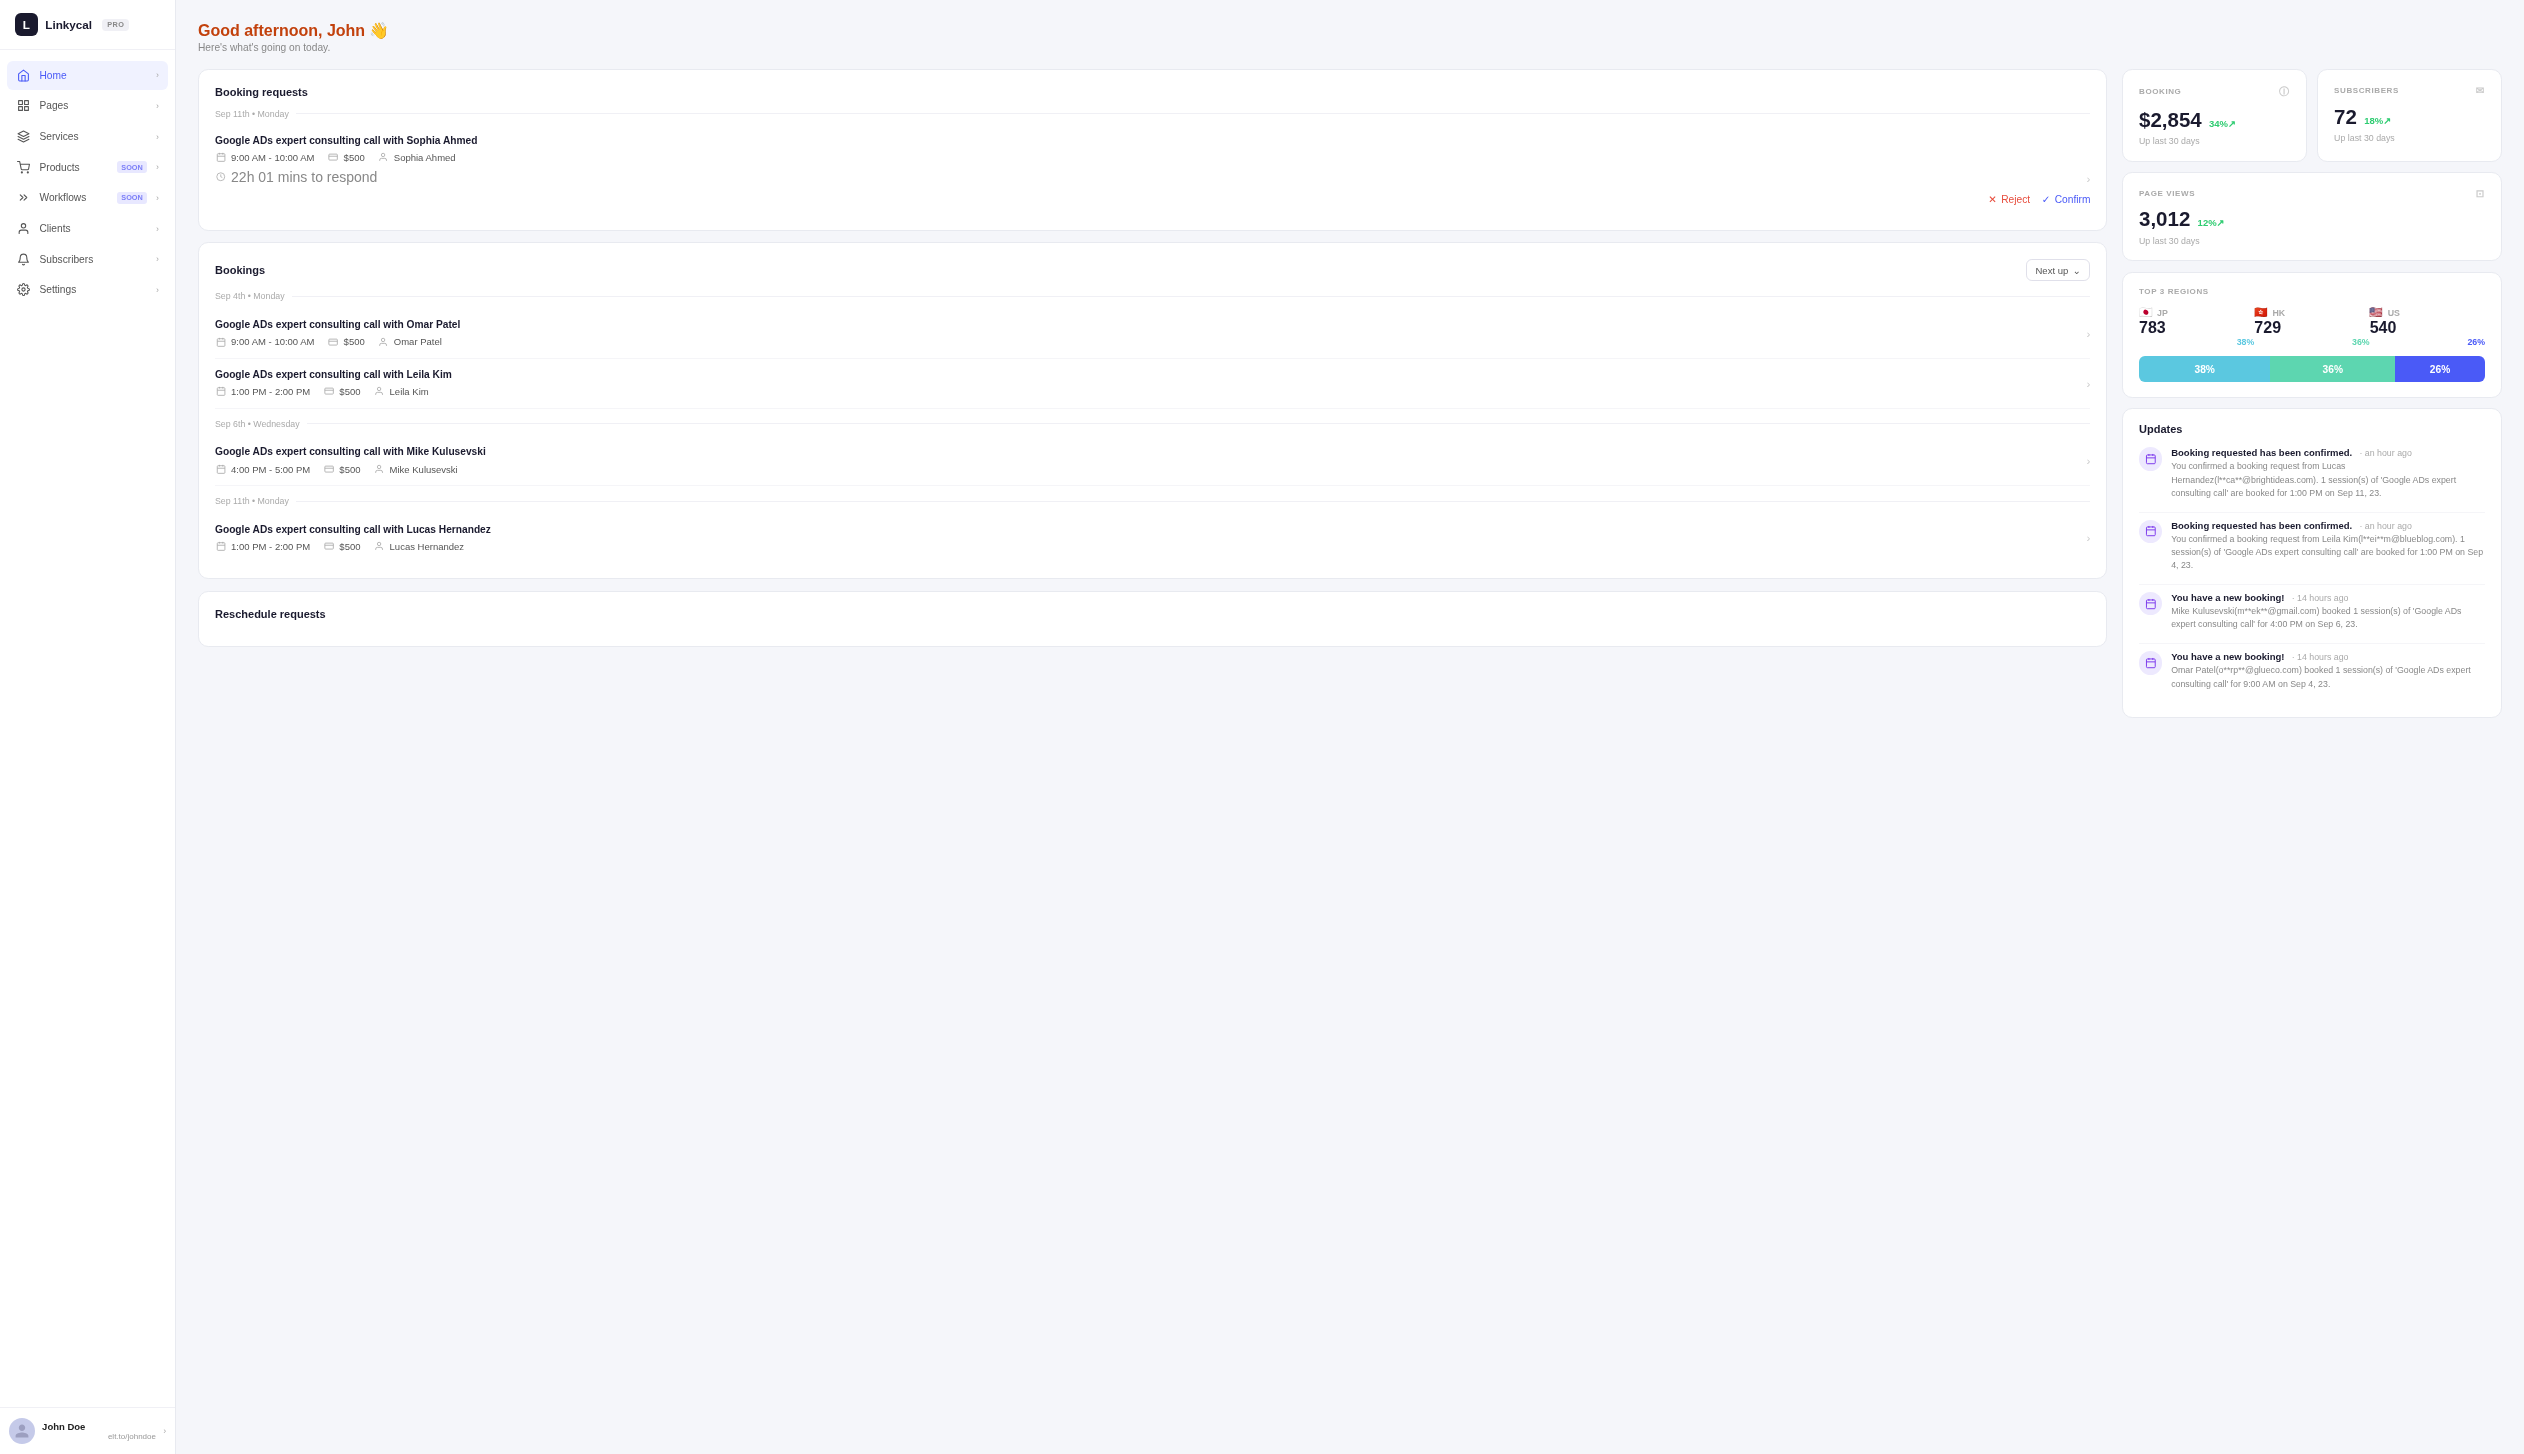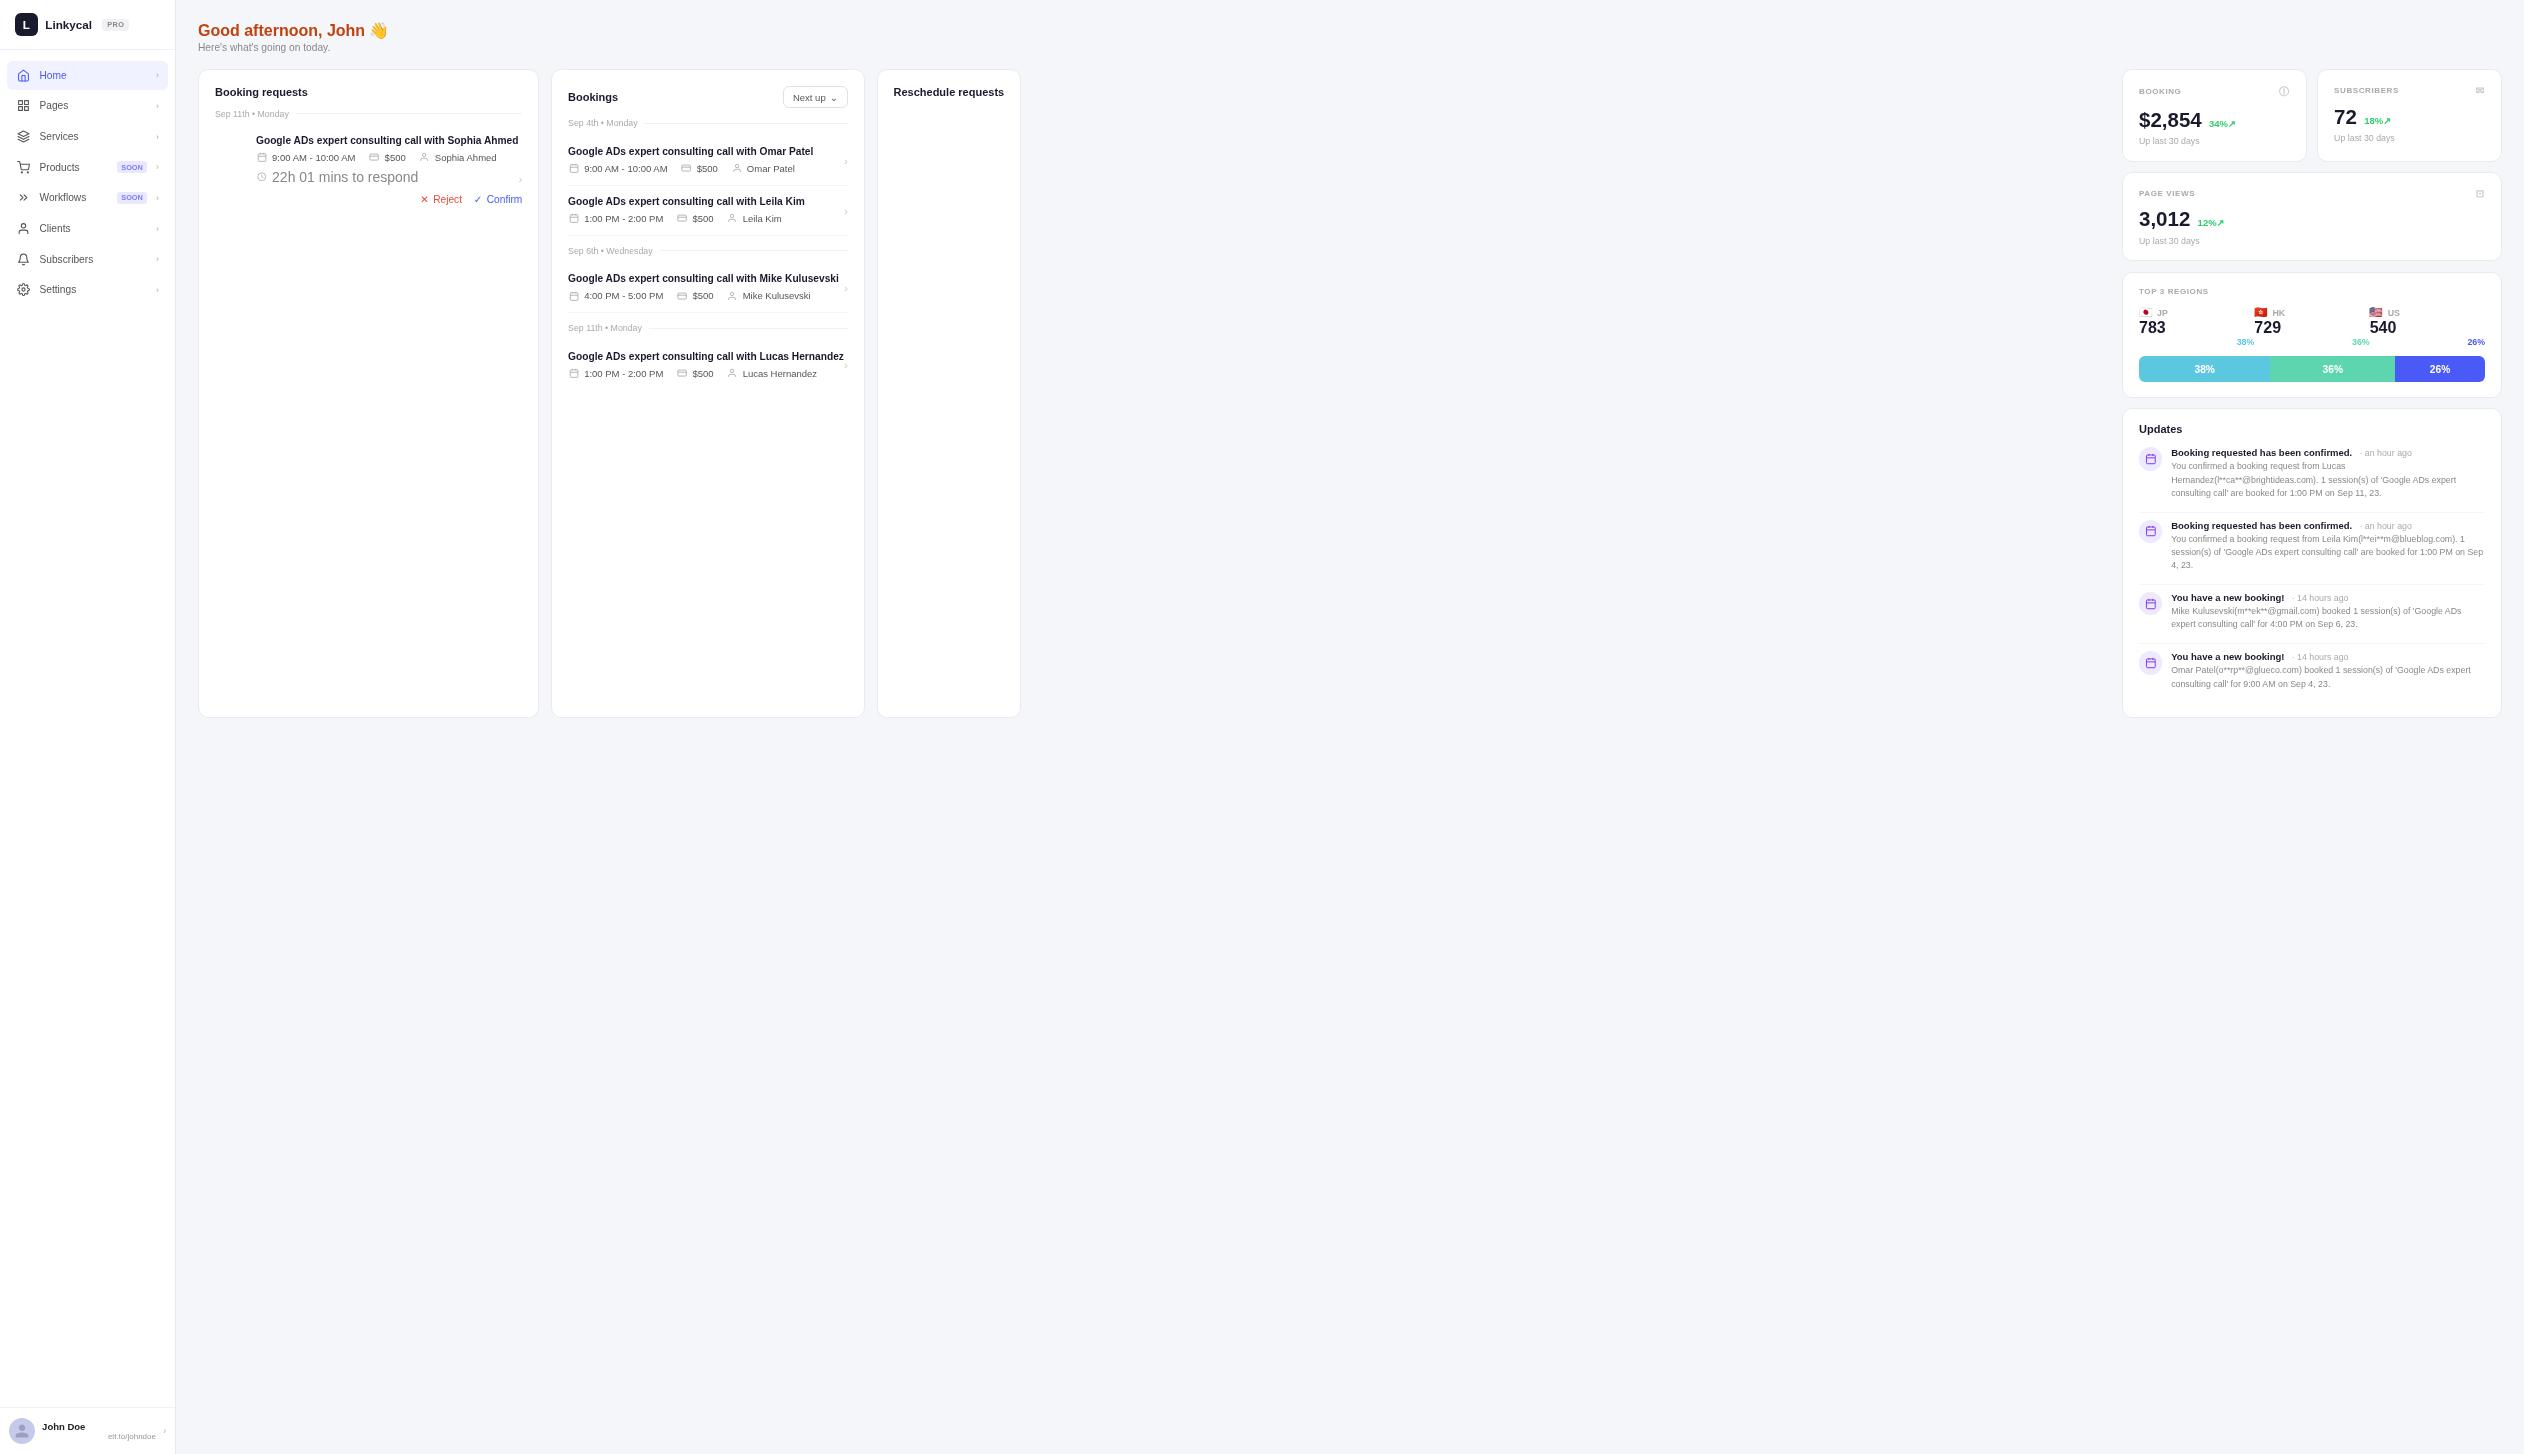--- a/index.html
+++ b/index.html
@@ -25,42 +25,42 @@
     .footer-sub { font-size: 8px; color: #999; text-align: right; }
     .footer-chevron { color: #aaa; font-size: 8.8px; }
 
     
     .main { flex: 1; display: flex; flex-direction: column; overflow: hidden; }
     .main-scroll { flex: 1; overflow-y: auto; padding: 20.5px 22px; display: flex; flex-direction: column; gap: 0; }
     .page-title { font-size: 16px; font-weight: 700; color: #c2410c; }
     .page-subtitle { font-size: 10.2px; color: #888; margin-top: 2.9px; margin-bottom: 16px; }
 
     .content-area { display: flex; gap: 14.6px; }
-    .left-col { flex: 1; display: flex; gap: 11.7px; min-width: 0; }
+    .left-col { flex: 1; display: flex; flex-direction: column; gap: 11.7px; min-width: 0; }
     .right-col { width: 380px; min-width: 380px; display: flex; flex-direction: column; gap: 10.2px; }
 
     
     .card { background: #fff; border-radius: 10.2px; border: 0.7px solid #e8eaf0; padding: 16px; }
     .card-title { font-size: 11px; font-weight: 700; color: #1a1a2e; margin-bottom: 10.2px; display: flex; align-items: center; justify-content: space-between; }
 
     
     .date-separator { display: flex; align-items: center; gap: 7.3px; margin: 10.2px 0 7.3px; }
     .date-text { font-size: 8.8px; color: #aaa; white-space: nowrap; font-weight: 500; }
     .date-line { flex: 1; height: 0.7px; background: #f0f0f5; }
 
     .booking-item { padding: 8.8px 0; }
     .booking-title { font-size: 10.2px; font-weight: 600; color: #1a1a2e; margin-bottom: 5.9px; }
     .booking-meta { display: flex; align-items: center; gap: 13px; flex-wrap: wrap; }
     .meta-item { display: flex; align-items: center; gap: 4.4px; color: #555; font-size: 9.5px; }
     .meta-icon { width: 11.7px; height: 11.7px; display: flex; align-items: center; justify-content: center; color: #aaa; }
     .booking-timer { display: flex; align-items: center; gap: 4.4px; color: #888; font-size: 14px; margin-top: 5.9px; }
     .booking-actions { display: flex; align-items: center; justify-content: flex-end; gap: 11.7px; margin-top: 8.8px; }
     .btn-reject { display: flex; align-items: center; gap: 4.4px; color: #e74c3c; font-size: 10.2px; font-weight: 500; cursor: pointer; background: none; border: none; }
     .btn-confirm { display: flex; align-items: center; gap: 4.4px; color: #4a5af7; font-size: 10.2px; font-weight: 500; cursor: pointer; background: none; border: none; }
-    .booking-row { display: flex; align-items: flex-end; gap: 0; margin-left: 41px; }
+    .booking-row { display: flex; align-items: flex-end; gap: 0; }
     .booking-arrow { margin-left: auto; color: #ccc; font-size: 11.7px; cursor: pointer; }
 
     
     .section-header { display: flex; align-items: center; justify-content: space-between; margin-bottom: 7.3px; }
     .section-title { font-size: 11px; font-weight: 700; color: #1a1a2e; }
     .dropdown-btn { display: flex; align-items: center; gap: 4.4px; border: 0.7px solid #e0e0ea; border-radius: 5.9px; padding: 4.4px 8.8px; font-size: 9.5px; color: #555; cursor: pointer; background: #fff; }
 
     .booking-list-item { padding: 10.2px 0; border-bottom: 0.7px solid #f5f5f8; cursor: pointer; }
     .booking-list-item:last-child { border-bottom: none; }
     .booking-list-row { display: flex; align-items: center; }

